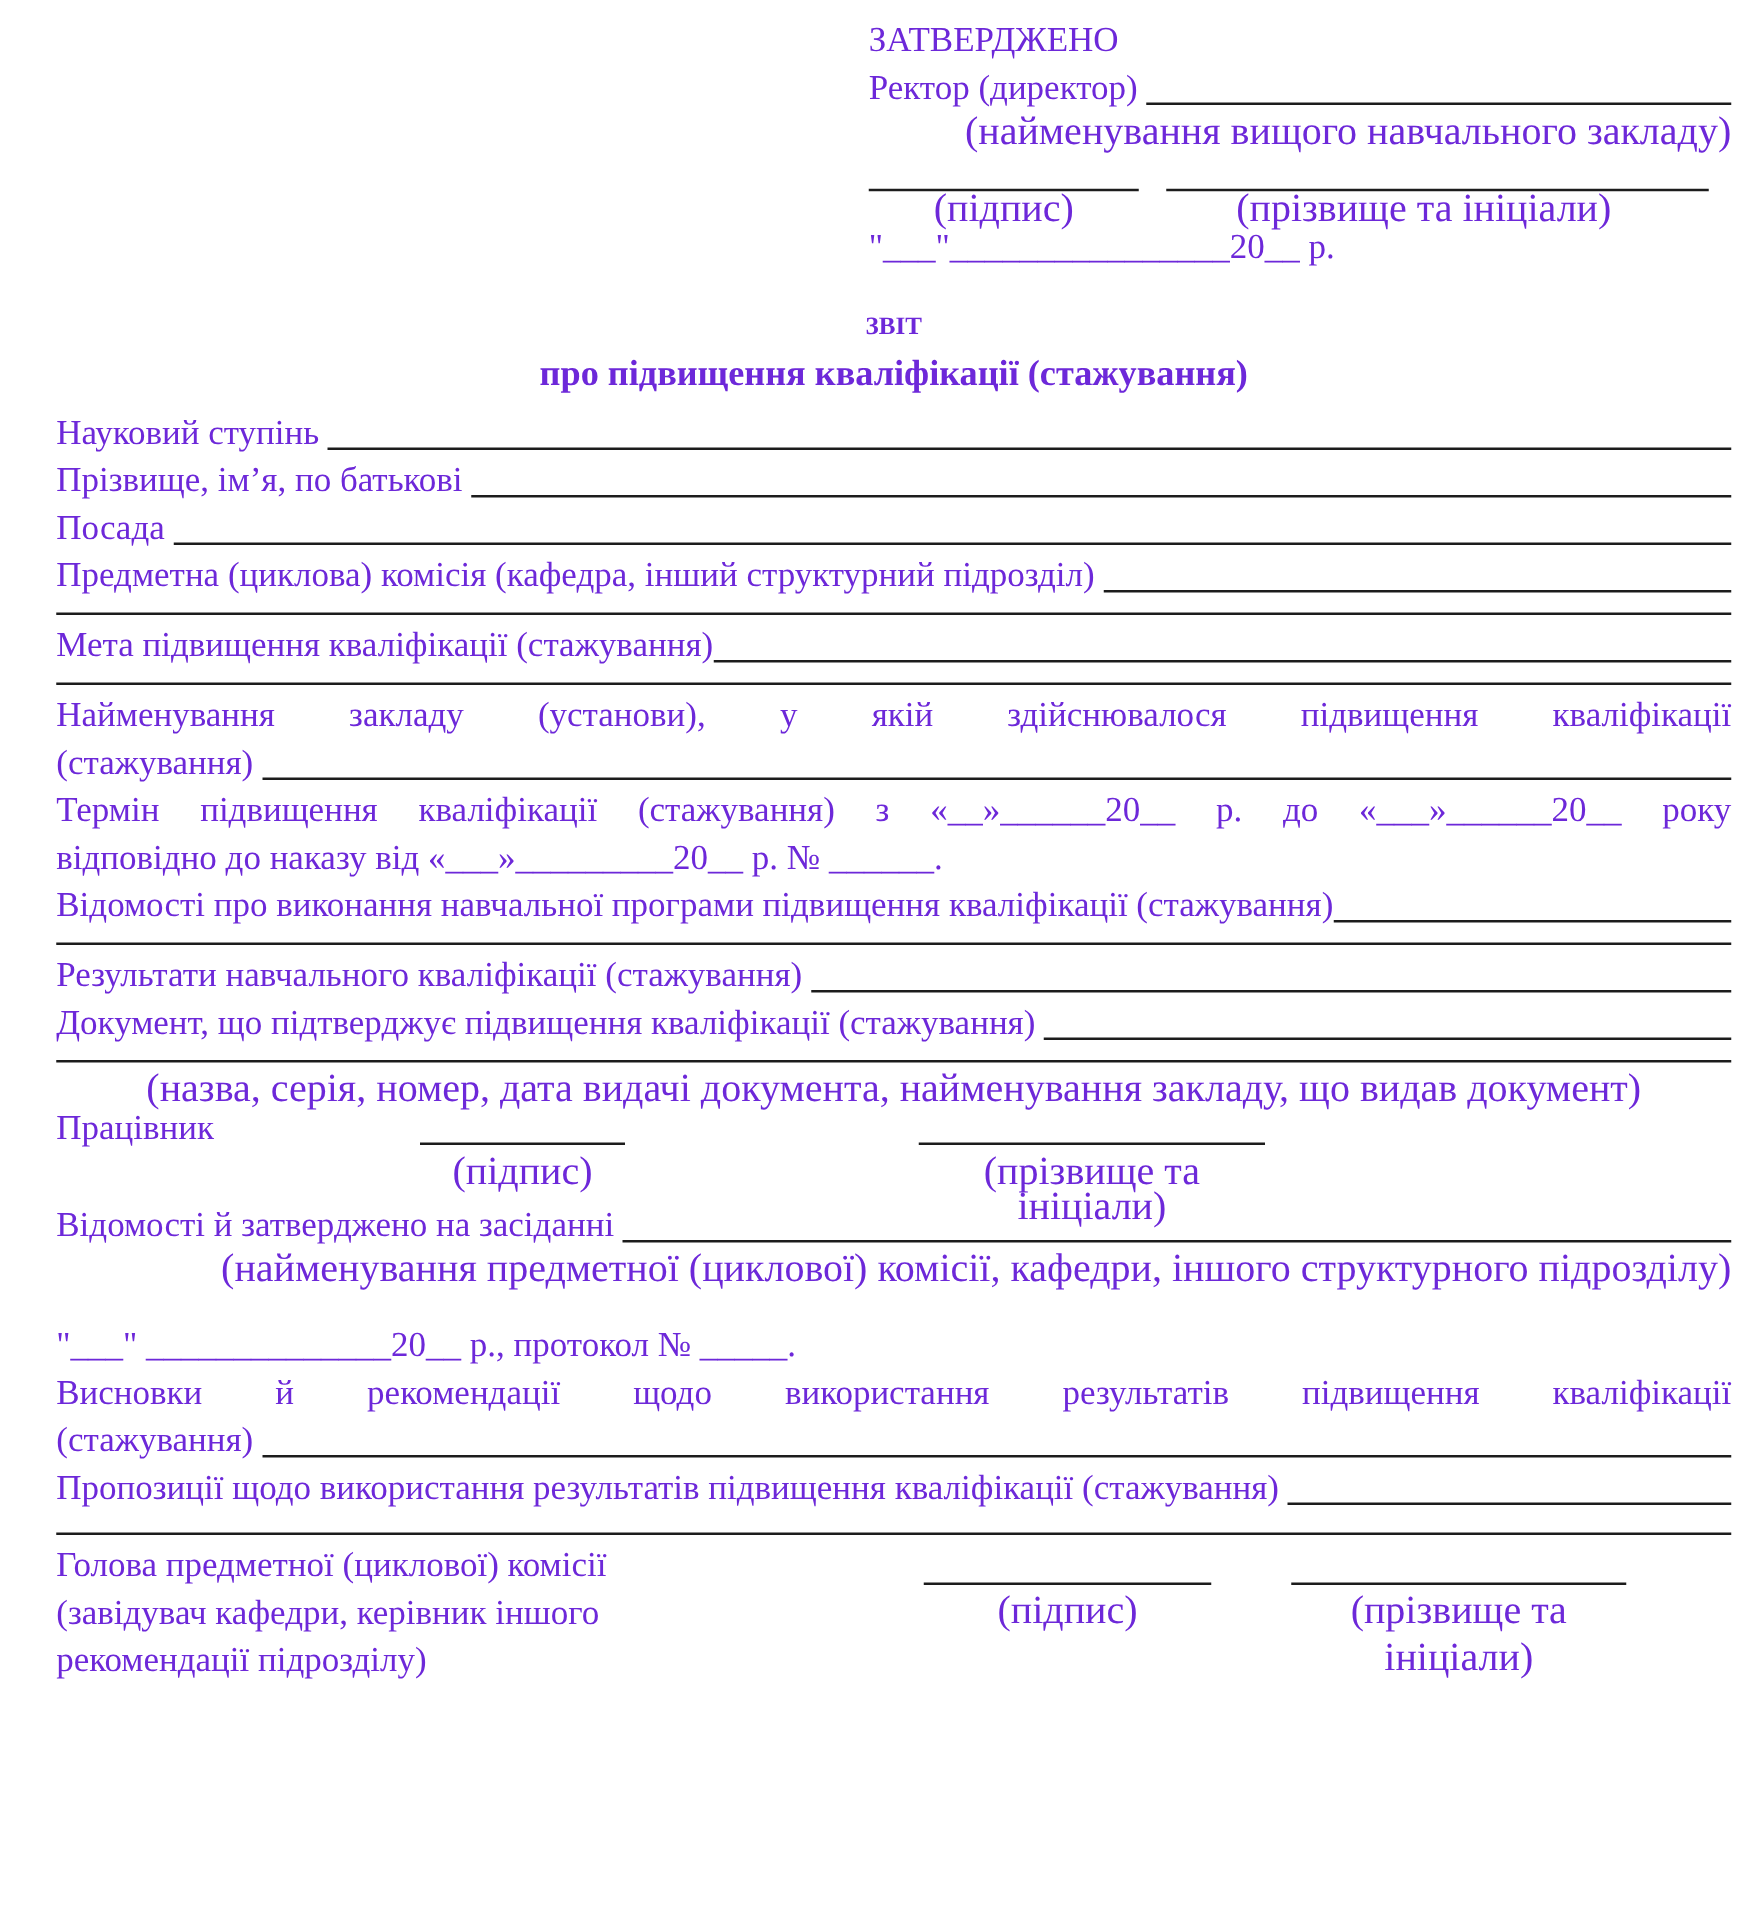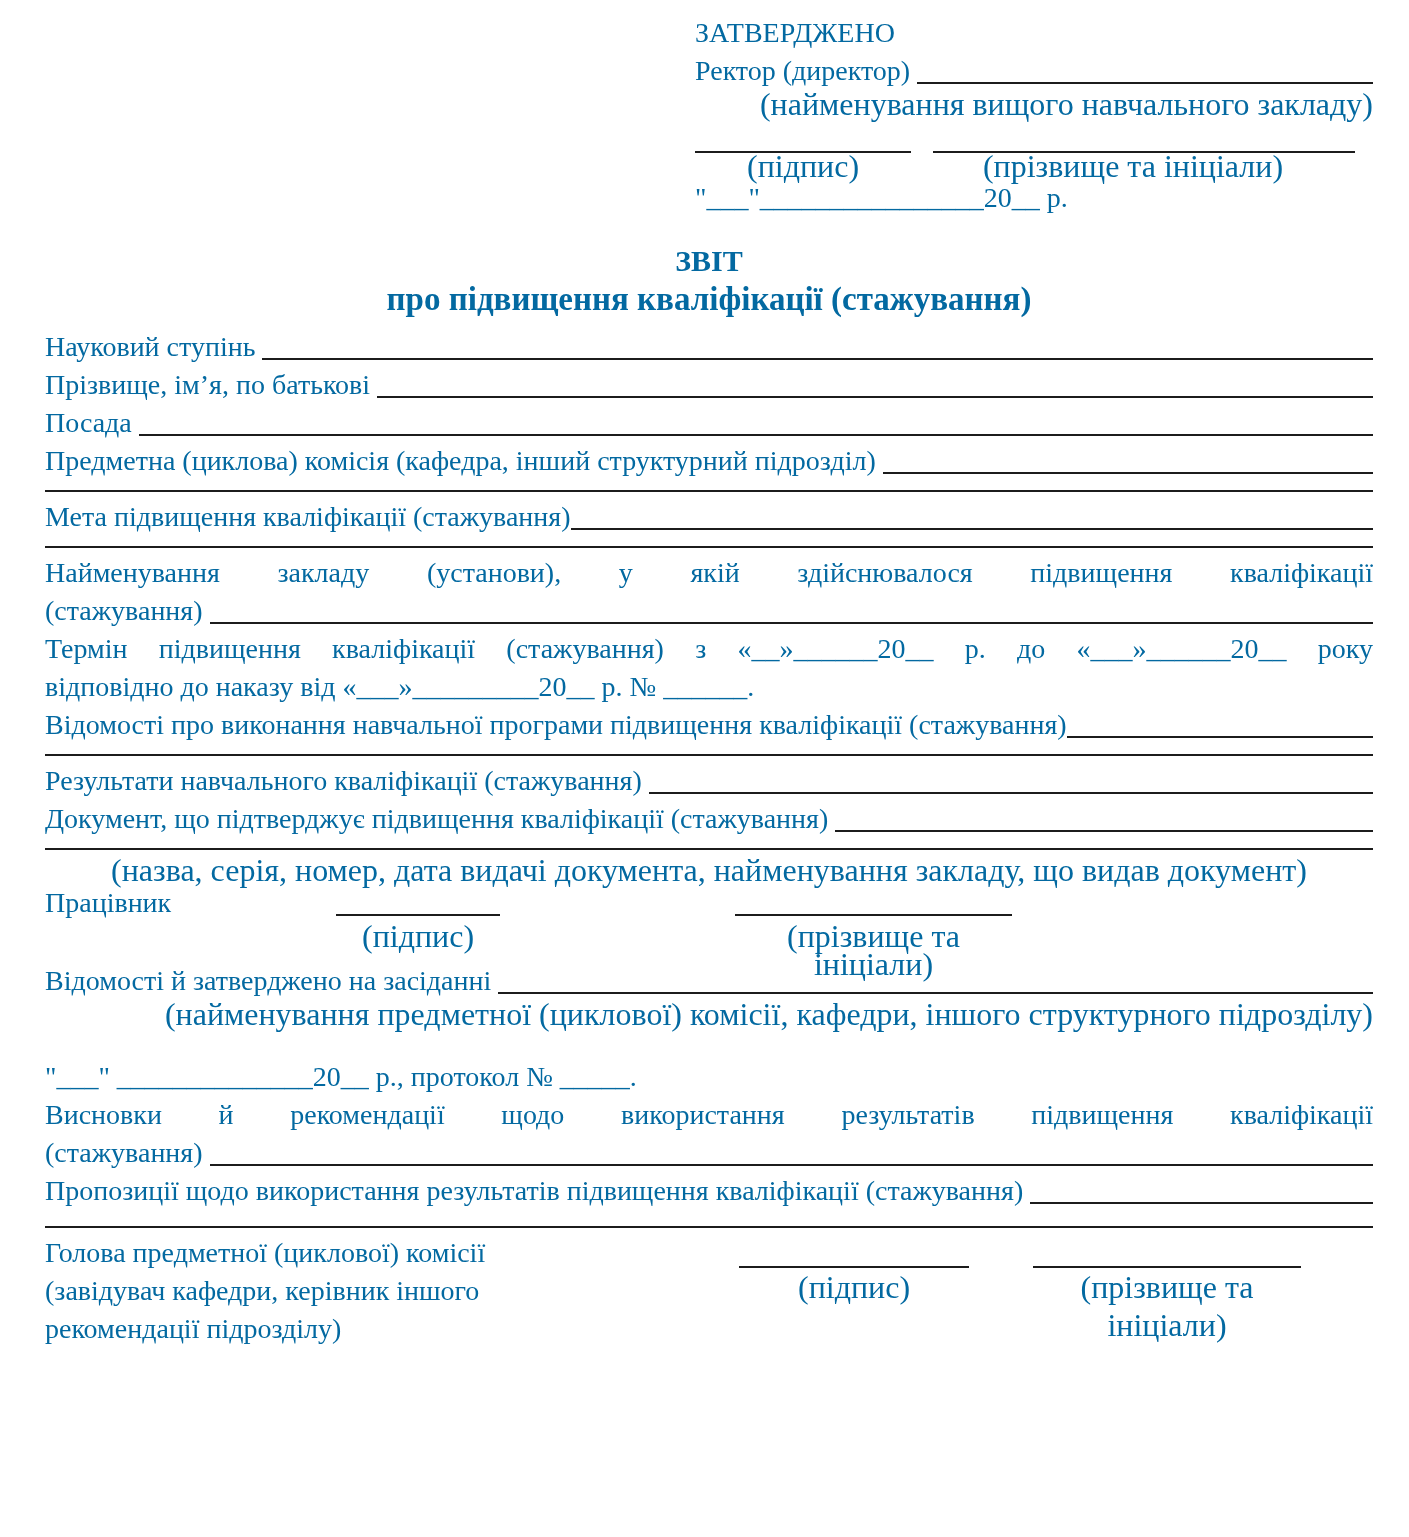--- a/index.html
+++ b/index.html
@@ -1,23 +1,23 @@
 <!DOCTYPE html>
 <html lang="uk"><head>
 <meta charset="utf-8">
 <style>
   html,body { margin:0; padding:0; background:#ffffff; }
   .page {
     position: relative;
     width: 1409px;
     height: 1537px;
     box-sizing: border-box;
-    padding: 14px 36px 0 45px;
+    padding: 14px 24px 0 45px;
     background: #ffffff;
-    color: #0369a1;
+    color: #6d28d9;
     font-family: "Liberation Serif", "DejaVu Serif", serif;
     font-size: 28px;
     line-height: 38px;
     overflow: hidden;
   }
 
   
   .row { display: flex; }
   .lbl { white-space: pre; flex: 0 0 auto; }
   .fill {
@@ -39,22 +39,22 @@
   .ap-sig-row { display: flex; margin-top: 24px; height: 10px; }
   .ap-line1 { width: 216px; border-bottom: 2px solid #1c1c1c; height: 9px; }
   .ap-gap   { width: 22px; }
   .ap-line2 { flex: 1 1 auto; margin-right: 18px; border-bottom: 2px solid #1c1c1c; height: 9px; }
   .ap-cap-row { display: flex; }
   .ap-cap1 { width: 216px; text-align: center; }
   .ap-cap2 { flex: 1 1 auto; margin-right: 18px; text-align: center; }
   .ap-date { line-height: 36px; }
 
   
-  .title-main { margin-top: 26px; text-align: center; font-weight: bold; font-size: 30px; line-height: 38px; }
-  .title-sub  { text-align: center; font-weight: bold; font-size: 33px; line-height: 38px; }
+  .title-main { margin-top: 26px; text-align: center; font-weight: bold; font-size: 20px; line-height: 38px; }
+  .title-sub  { text-align: center; font-weight: bold; font-size: 29px; line-height: 38px; }
 
   .body-block { margin-top: 10px; }
 
   
   .cap-center { text-align: center; }
   .cap-right  { text-align: right; }
 
   
   .emp-row { position: relative; height: 38px; }
   .emp-lbl { position: absolute; left: 0; top: 0; }

